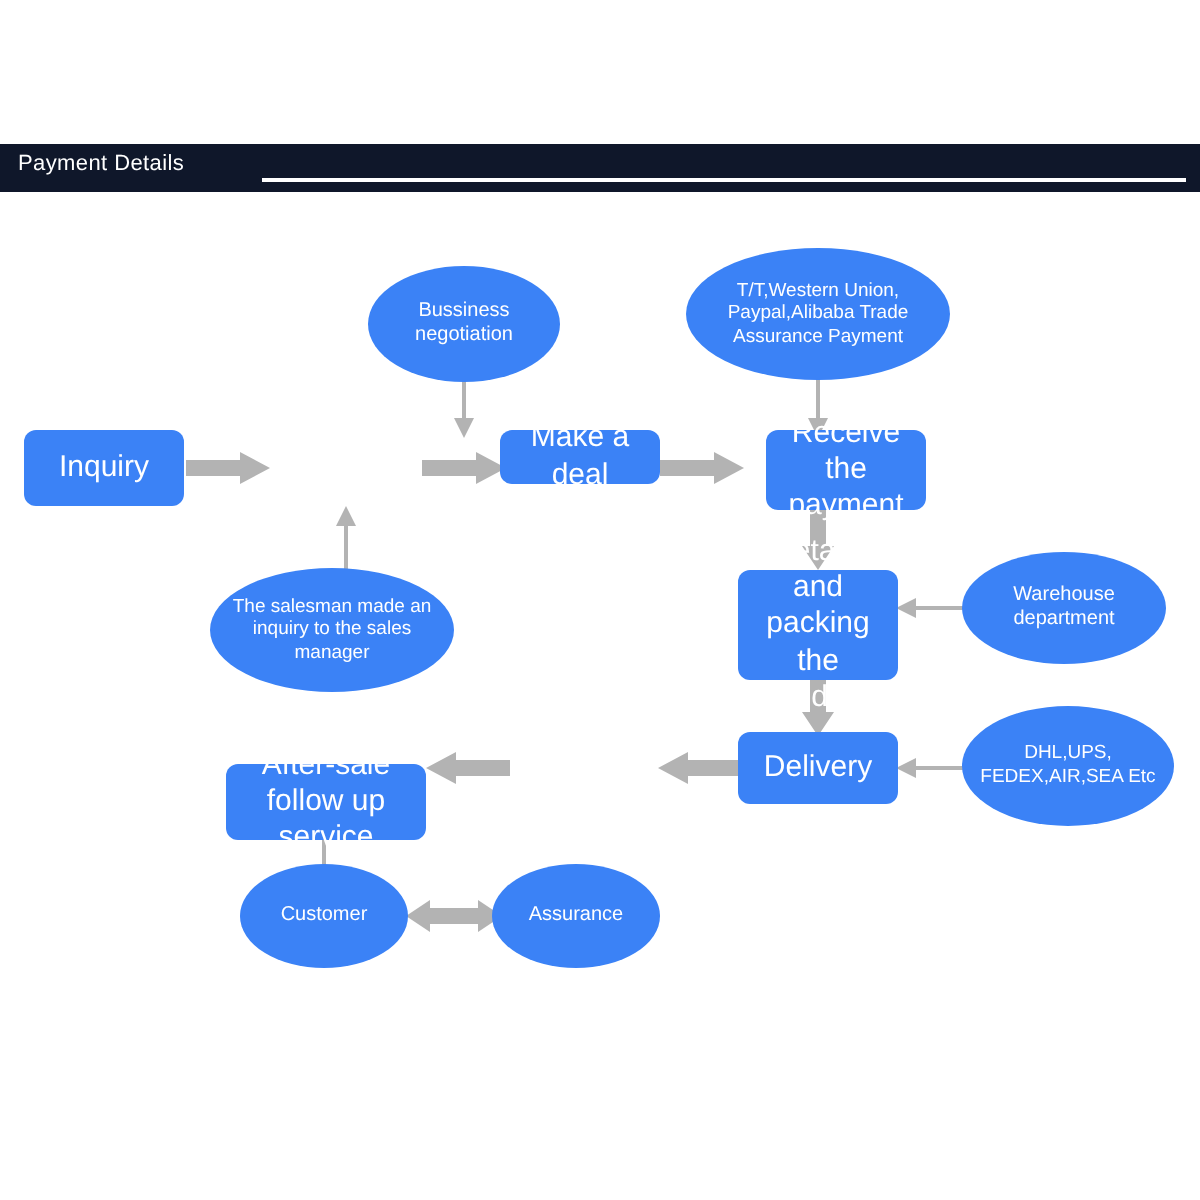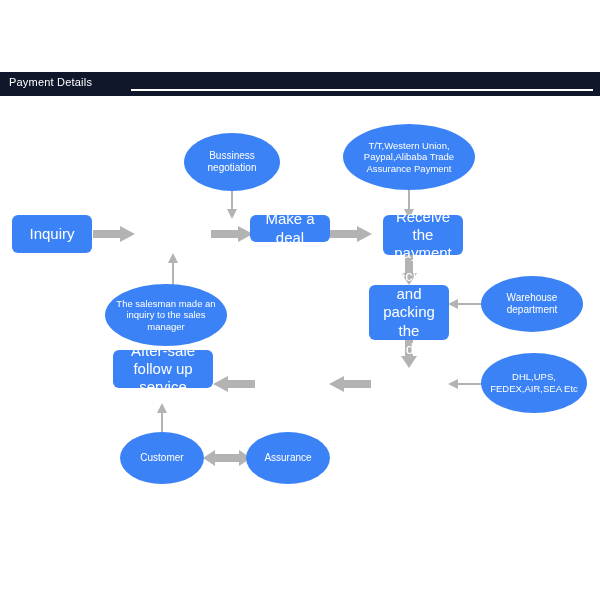--- a/index.html
+++ b/index.html
@@ -185,34 +185,37 @@
 
   <div class="node ellipse" style="left:343px; top:124px; width:132px; height:66px; font-size:9.5px;">
     <span>T/T,Western Union, Paypal,Alibaba Trade Assurance Payment</span>
   </div>
 
   <div class="node box" style="left:383px; top:215px; width:80px; height:40px;">
     <span>Receive the payment</span>
   </div>
 
   <div class="node box" style="left:369px; top:285px; width:80px; height:55px;">
-    <span>Checking and packing the product</span>
+    <span>Details and packing the product</span>
   </div>
 
   <div class="node ellipse" style="left:481px; top:276px; width:102px; height:56px;">
     <span>Warehouse department</span>
   </div>
 
+  <div class="node box" style="left:369px; top:366px; width:80px; height:36px;">
+    <span>Delivery</span>
+  </div>
 
   <div class="node ellipse" style="left:481px; top:353px; width:106px; height:60px; font-size:9.5px;">
     <span>DHL,UPS, FEDEX,AIR,SEA Etc</span>
   </div>
 
 
-  <div class="node box" style="left:113px; top:350px; width:100px; height:38px;">
+  <div class="node box" style="left:113px; top:382px; width:100px; height:38px;">
     <span>After-sale follow up service</span>
   </div>
 
   <div class="node ellipse" style="left:105px; top:284px; width:122px; height:62px; font-size:9.5px;">
     <span>The salesman made an inquiry to the sales manager</span>
   </div>
 
   <div class="node ellipse" style="left:120px; top:432px; width:84px; height:52px;">
     <span>Customer</span>
   </div>

